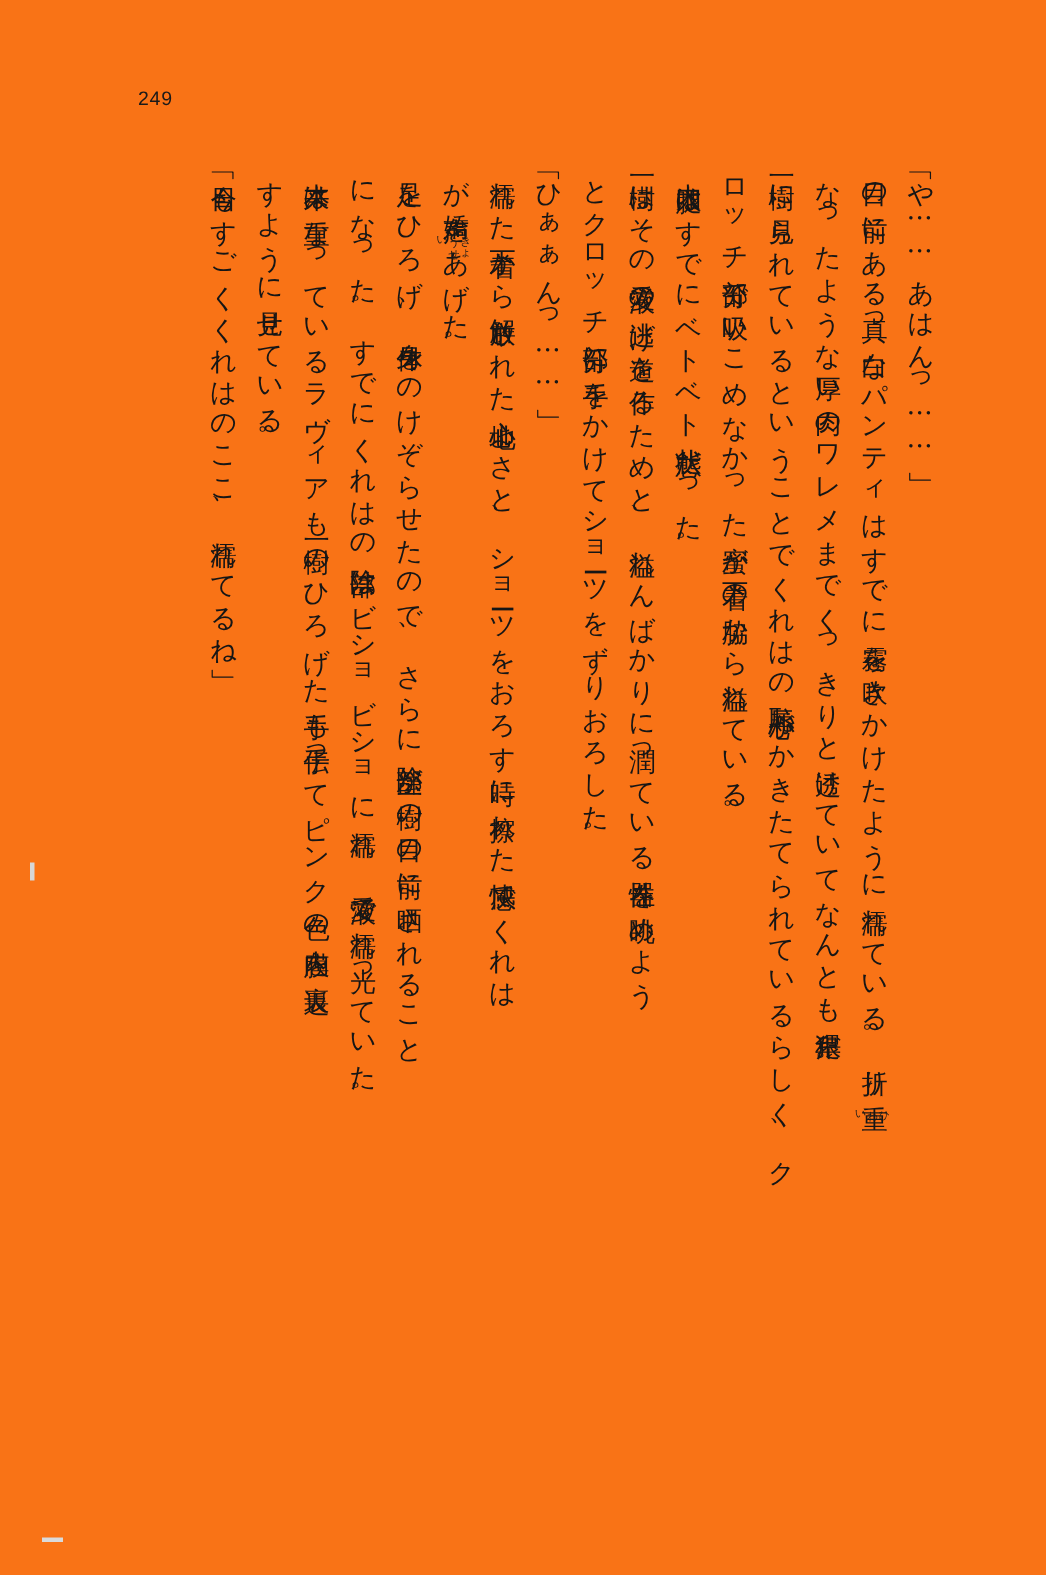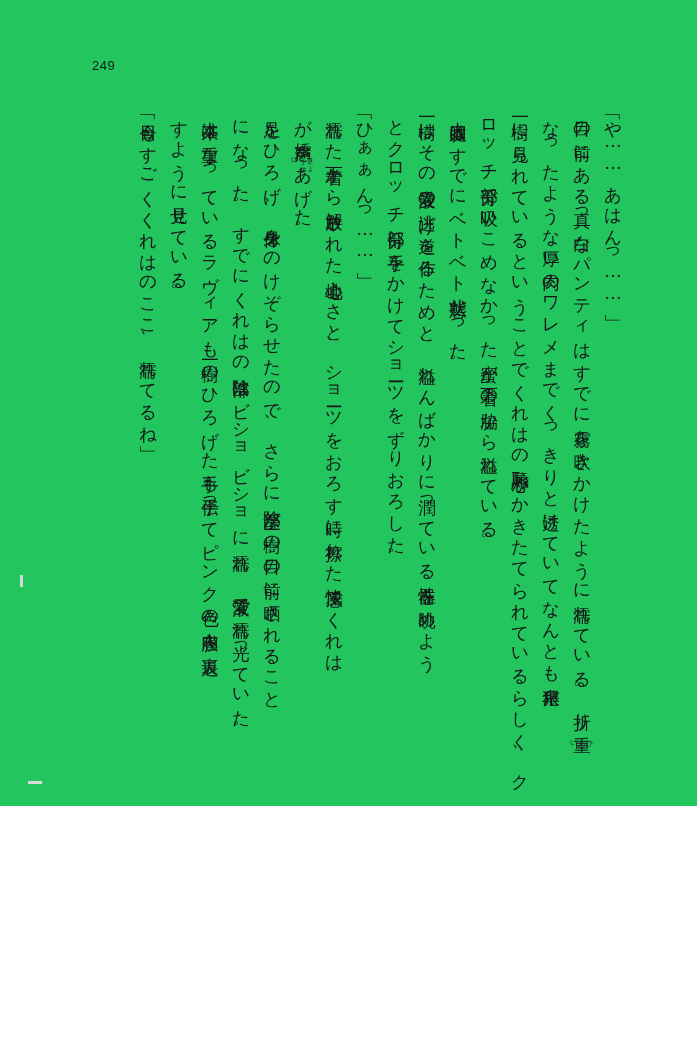--- a/index.html
+++ b/index.html
@@ -3,22 +3,22 @@
 <meta charset="utf-8">
 <style>
   html, body {
     margin: 0;
     padding: 0;
     background: #ffffff;
   }
   #page {
     position: relative;
     width: 697px;
-    height: 806px;
-    background: #22c55e;
+    height: 1050px;
+    background: #f97316;
     overflow: hidden;
     font-family: "DejaVu Serif", "Liberation Serif", serif;
     color: #1a1a1a;
   }
   
   #page-number {
     position: absolute;
     top: 58px;
     left: 92px;
     font-size: 13px;

